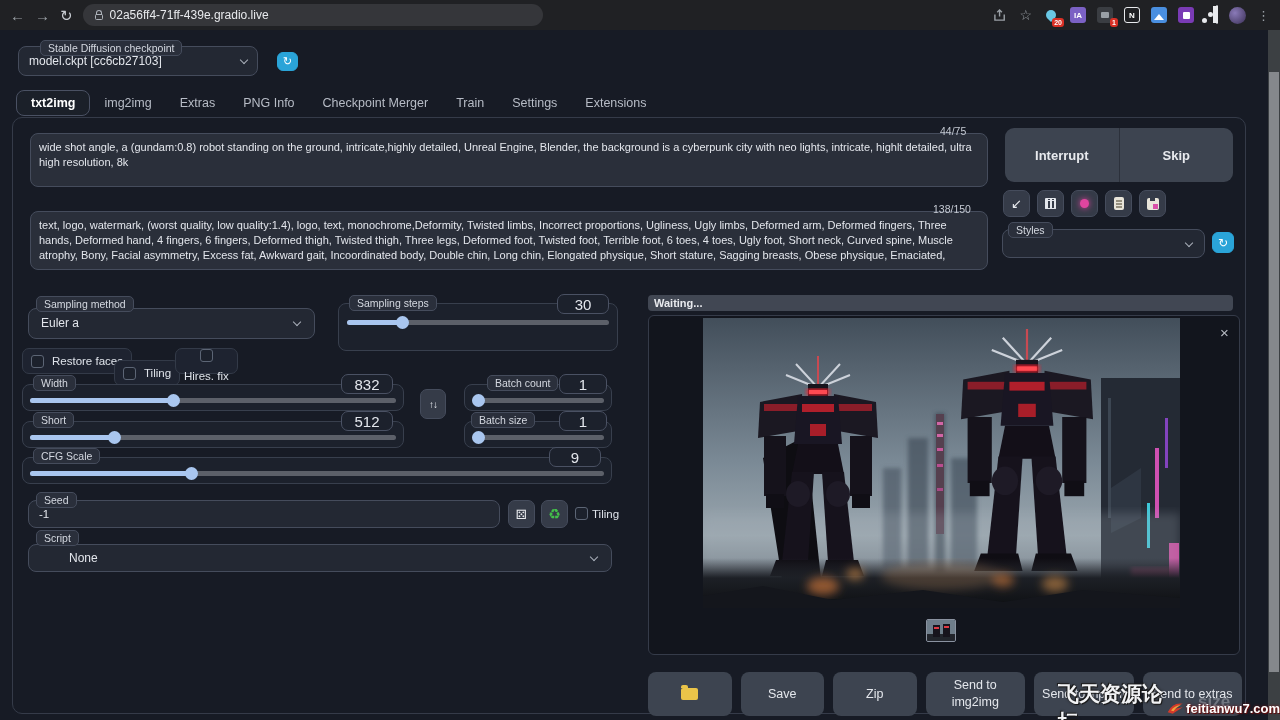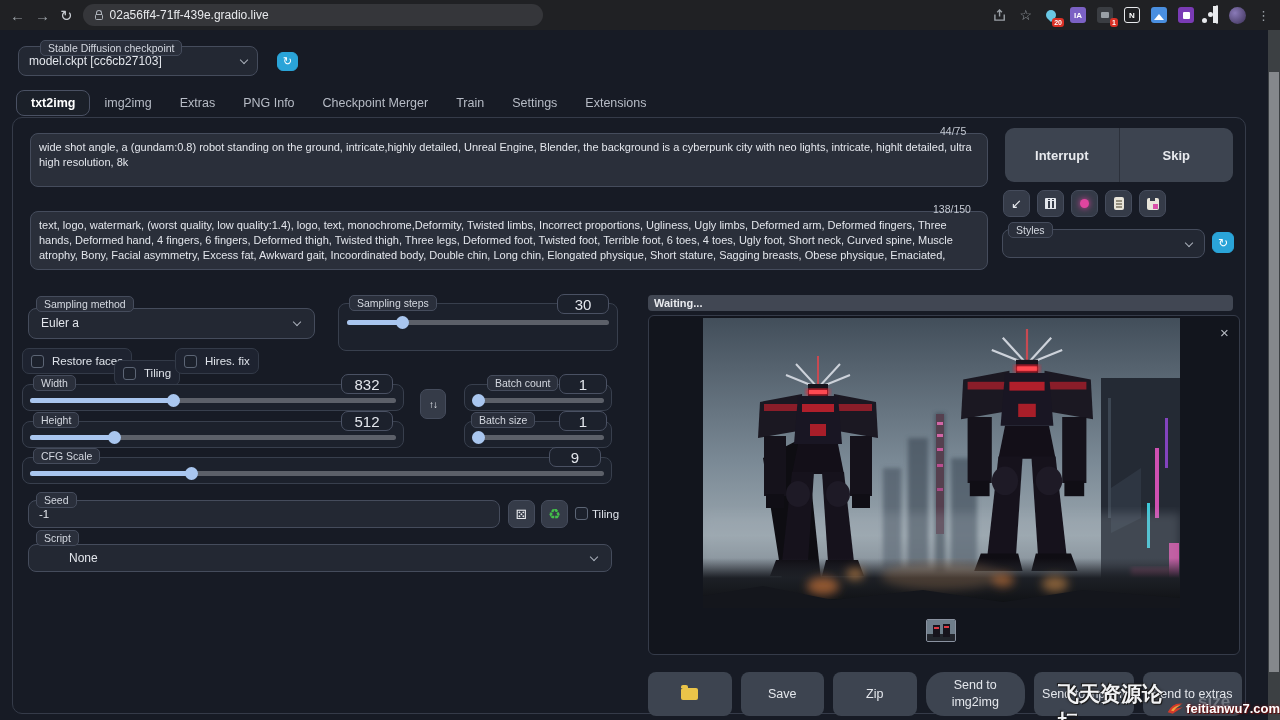--- a/index.html
+++ b/index.html
@@ -212,21 +212,21 @@
   </div>
 
   <div class="cbchip" style="left:22px;top:348px;">
     <span class="cb"></span>
       <span>Restore faces</span>
   </div>
   <div class="cbchip" style="left:114px;top:348px;margin-top:12px;">
     <span class="cb"></span>
       <span>Tiling</span>
   </div>
-  <div class="cbchip" style="left:175px;top:348px;">
+  <div class="cbchip" style="left:175px;top:348px;flex-direction:column;">
     <span class="cb"></span>
       <span>Hires. fix</span>
   </div>
 
   <div class="fieldset" style="left:22px;top:384px;width:382px;height:27px;">
     <span class="chip" style="left:10px;top:-10px;">Width</span>
     <input class="numbox" style="right: 10px; top: -11px;" readonly="" value="832">
     <div class="slider-track" style="left:7px;right:7px;top:13px;">
       <div class="slider-fill" style="width:39%;"></div>
         <div class="slider-thumb" style="left:calc(39% - 6px);"></div>
@@ -237,21 +237,21 @@
 
   <div class="fieldset" style="left:464px;top:384px;width:148px;height:27px;">
     <span class="chip" style="left:6px;top:-10px;margin-left:16px;">Batch count</span>
     <input class="numbox" style="right: 4px; top: -11px; width: 48px;" readonly="" value="1">
     <div class="slider-track" style="left:7px;right:7px;top:13px;">
       <div class="slider-thumb" style="left:0;"></div>
     </div>
   </div>
 
   <div class="fieldset" style="left:22px;top:421px;width:382px;height:27px;">
-    <span class="chip" style="left:10px;top:-10px;">Height</span>
+    <span class="chip" style="left:10px;top:-10px;">Short</span>
     <input class="numbox" style="right: 10px; top: -11px;" readonly="" value="512">
     <div class="slider-track" style="left:7px;right:7px;top:13px;">
       <div class="slider-fill" style="width:23%;"></div>
         <div class="slider-thumb" style="left:calc(23% - 6px);"></div>
     </div>
   </div>
 
   <div class="fieldset" style="left:464px;top:421px;width:148px;height:27px;">
     <span class="chip" style="left:6px;top:-10px;">Batch size</span>
     <input class="numbox" style="right: 4px; top: -11px; width: 48px;" readonly="" value="1">
@@ -392,21 +392,21 @@
         <rect x="17" y="6" width="5" height="2" fill="#e03a44"></rect>
       </svg>
   </div>
 
   <div class="footer-row">
     <div class="graybtn">
         <span class="folder-i"></span>
       </div>
     <div class="graybtn">Save</div>
     <div class="graybtn">Zip</div>
-    <div class="graybtn" style="padding:0 8px;border-radius:18px;">Send to img2img</div>
+    <div class="graybtn" style="padding:0 8px;">Send to img2img</div>
     <div class="graybtn" style="padding:0 8px;">Send to inpaint</div>
     <div class="graybtn" style="padding:0 8px;">Send to extras</div>
   </div>
 
   <span class="udemy">size</span>
   <div class="wm">
     <span class="wm-cn">飞天资源论坛</span>
     <svg width="22" height="18" viewBox="0 0 22 18">
         <path d="M2,14 Q8,2 20,4 Q12,7 10,10 Q16,9 20,8 Q12,13 8,16 Z" fill="#d43a2a"></path>
         <path d="M6,12 Q10,6 18,5 Q11,9 9,13 Z" fill="#f0a23c"></path>

